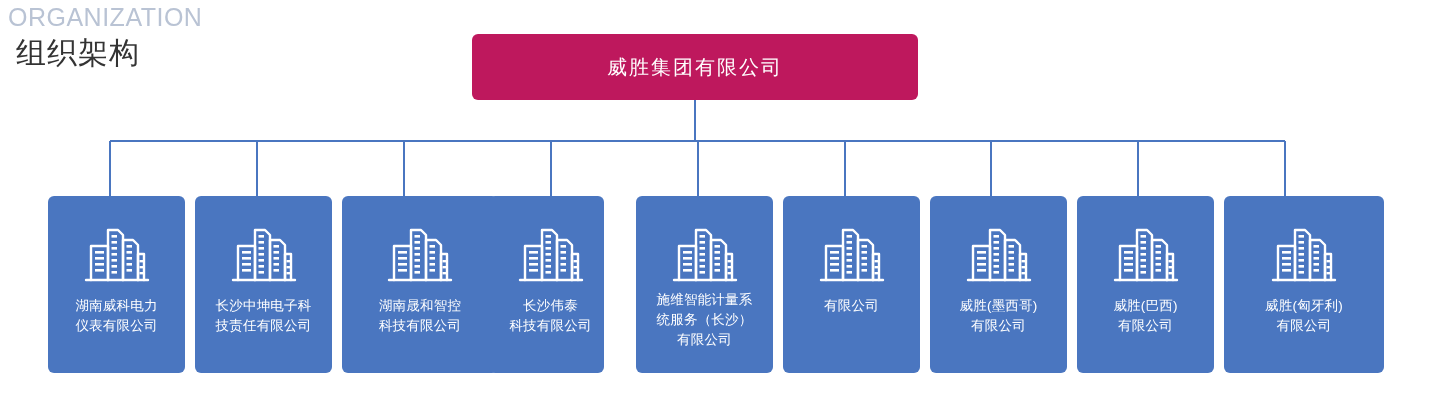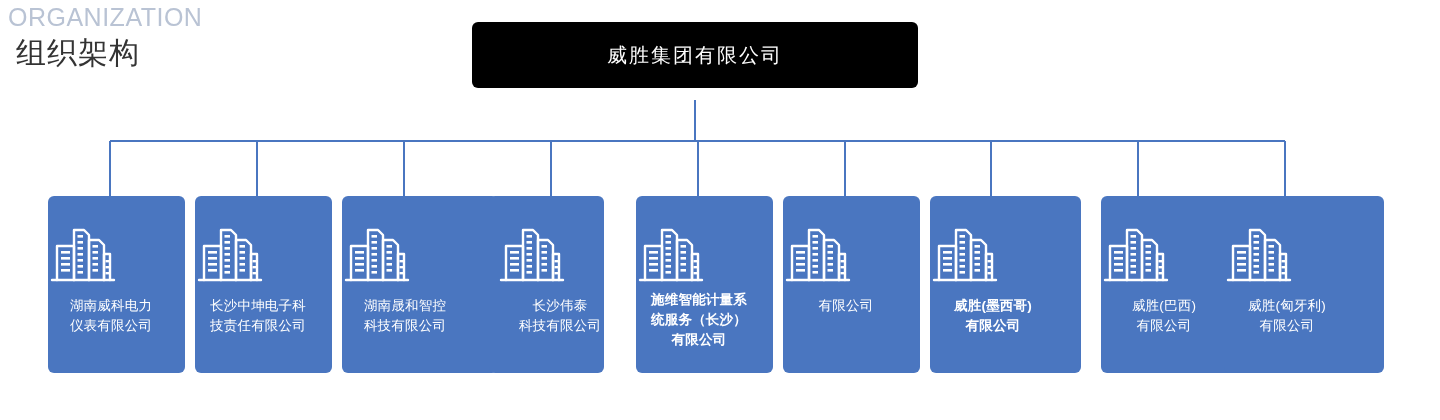--- a/index.html
+++ b/index.html
@@ -47,24 +47,24 @@
     left: 0;
     top: 0;
     width: 1440px;
     height: 420px;
   }
 
   
   #root-node {
     position: absolute;
     left: 472px;
-    top: 22px;
+    top: 34px;
     width: 446px;
     height: 66px;
-    background: #000000;
+    background: #be185d;
     border-radius: 6px;
     display: flex;
     align-items: center;
     justify-content: center;
     box-sizing: border-box;
   }
   #root-node .root-label {
     color: #ffffff;
     font-size: 20px;
     letter-spacing: 2px;
@@ -94,21 +94,21 @@
   .child-node {
     position: absolute;
     top: 0;
     width: 137px;
     height: 177px;
     background: #4a76c0;
     border-radius: 6px;
     box-sizing: border-box;
     display: flex;
     flex-direction: column;
-    align-items: flex-start;
+    align-items: center;
   }
   .child-icon {
     margin-top: 26px;
     width: 70px;
     height: 62px;
     display: block;
     flex: none;
   }
   .child-label {
     margin-top: 12px;
@@ -331,21 +331,21 @@
     <rect x="57.5" y="38" width="3.5" height="2.4"></rect>
     <rect x="57.5" y="44" width="3.5" height="2.4"></rect>
     <rect x="57.5" y="50" width="3.5" height="2.4"></rect>
   </g>
 </svg>
         <div class="child-label">
           <div>长沙伟泰</div>
           <div>科技有限公司</div>
         </div>
       </div>
-      <div class="child-node" style="left: 588px; width: 137px; font-weight: bold;">
+      <div class="child-node" style="left: 588px; width: 137px;">
 <svg class="child-icon" viewBox="0 0 70 62" aria-hidden="true">
   <g fill="none" stroke="#ffffff" stroke-width="2.4" stroke-linejoin="round" stroke-linecap="round">
 
     <path d="M9 58 V24 h17 V58"></path>
 
     <path d="M26 58 V8 h10 l5 5 V58"></path>
 
     <path d="M41 58 V18 h10 l5 5 V58"></path>
 
     <path d="M56 58 V32 h6 V58"></path>
@@ -421,21 +421,21 @@
 
     <rect x="57.5" y="38" width="3.5" height="2.4"></rect>
     <rect x="57.5" y="44" width="3.5" height="2.4"></rect>
     <rect x="57.5" y="50" width="3.5" height="2.4"></rect>
   </g>
 </svg>
         <div class="child-label">
           <div>有限公司</div>
         </div>
       </div>
-      <div class="child-node" style="left: 882px; width: 151px; font-weight: bold;">
+      <div class="child-node" style="left: 882px; width: 137px;">
 <svg class="child-icon" viewBox="0 0 70 62" aria-hidden="true">
   <g fill="none" stroke="#ffffff" stroke-width="2.4" stroke-linejoin="round" stroke-linecap="round">
 
     <path d="M9 58 V24 h17 V58"></path>
 
     <path d="M26 58 V8 h10 l5 5 V58"></path>
 
     <path d="M41 58 V18 h10 l5 5 V58"></path>
 
     <path d="M56 58 V32 h6 V58"></path>
@@ -466,21 +466,21 @@
     <rect x="57.5" y="38" width="3.5" height="2.4"></rect>
     <rect x="57.5" y="44" width="3.5" height="2.4"></rect>
     <rect x="57.5" y="50" width="3.5" height="2.4"></rect>
   </g>
 </svg>
         <div class="child-label">
           <div>威胜(墨西哥)</div>
           <div>有限公司</div>
         </div>
       </div>
-      <div class="child-node" style="left: 1029px; width: 137px; margin-left: 24px;">
+      <div class="child-node" style="left: 1029px; width: 137px;">
 <svg class="child-icon" viewBox="0 0 70 62" aria-hidden="true">
   <g fill="none" stroke="#ffffff" stroke-width="2.4" stroke-linejoin="round" stroke-linecap="round">
 
     <path d="M9 58 V24 h17 V58"></path>
 
     <path d="M26 58 V8 h10 l5 5 V58"></path>
 
     <path d="M41 58 V18 h10 l5 5 V58"></path>
 
     <path d="M56 58 V32 h6 V58"></path>

